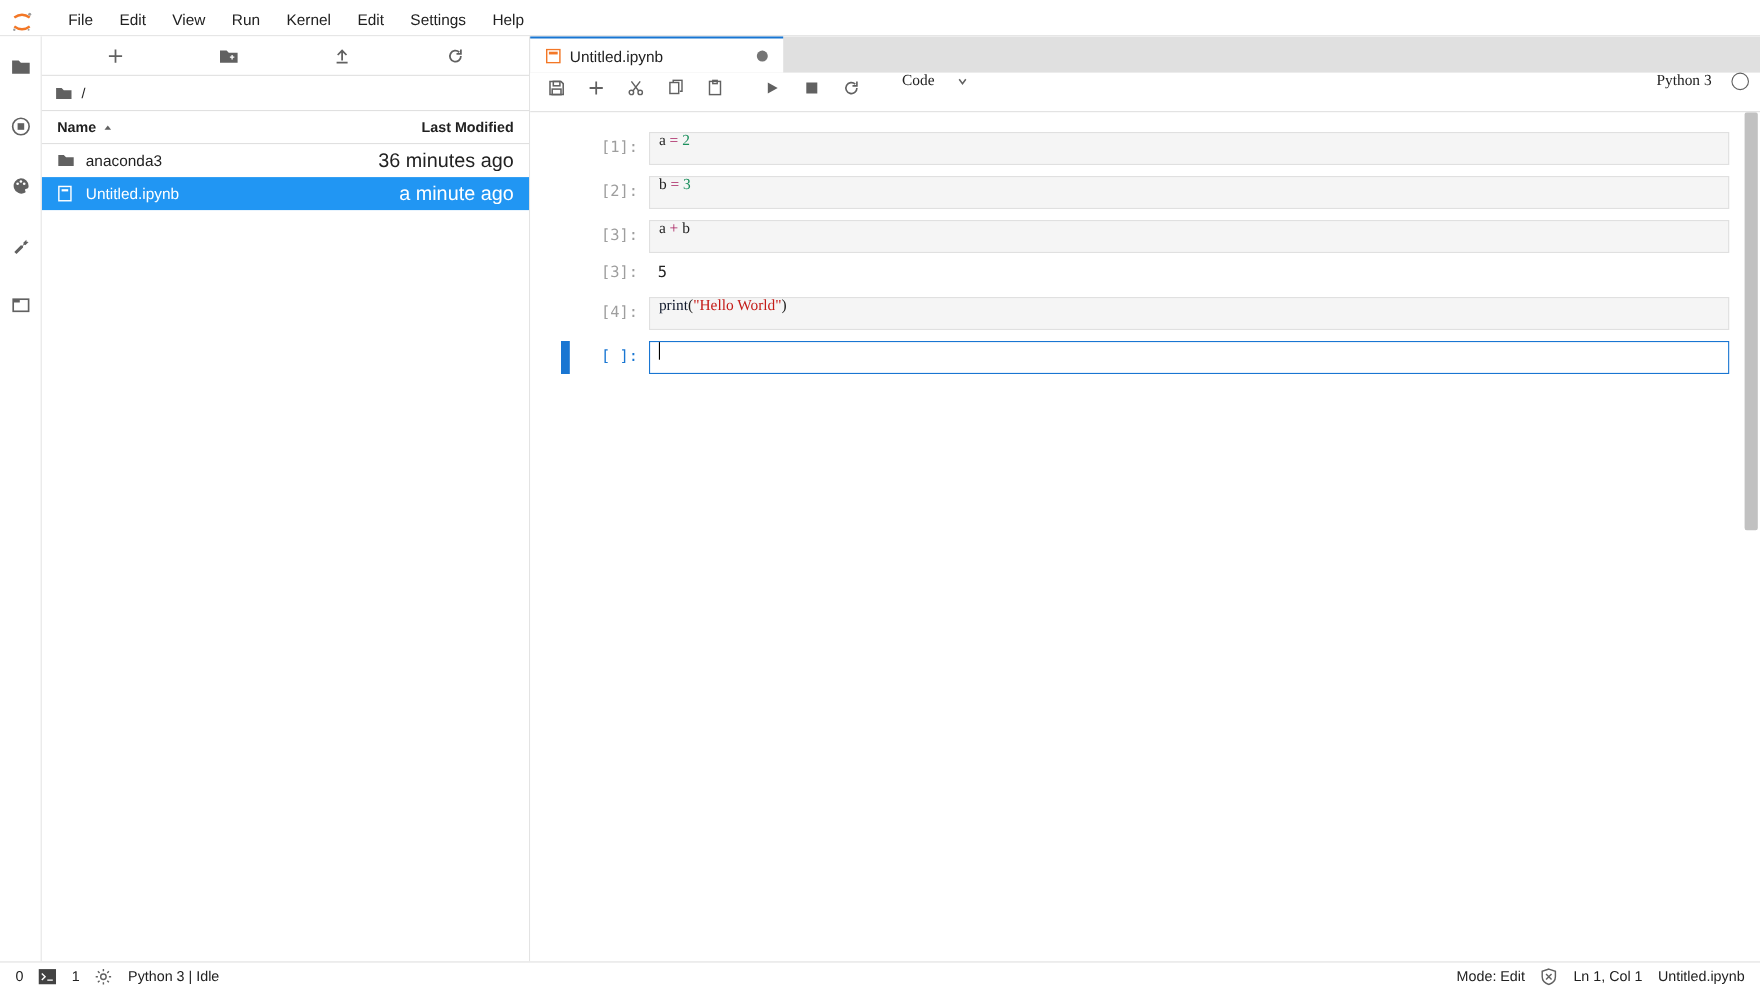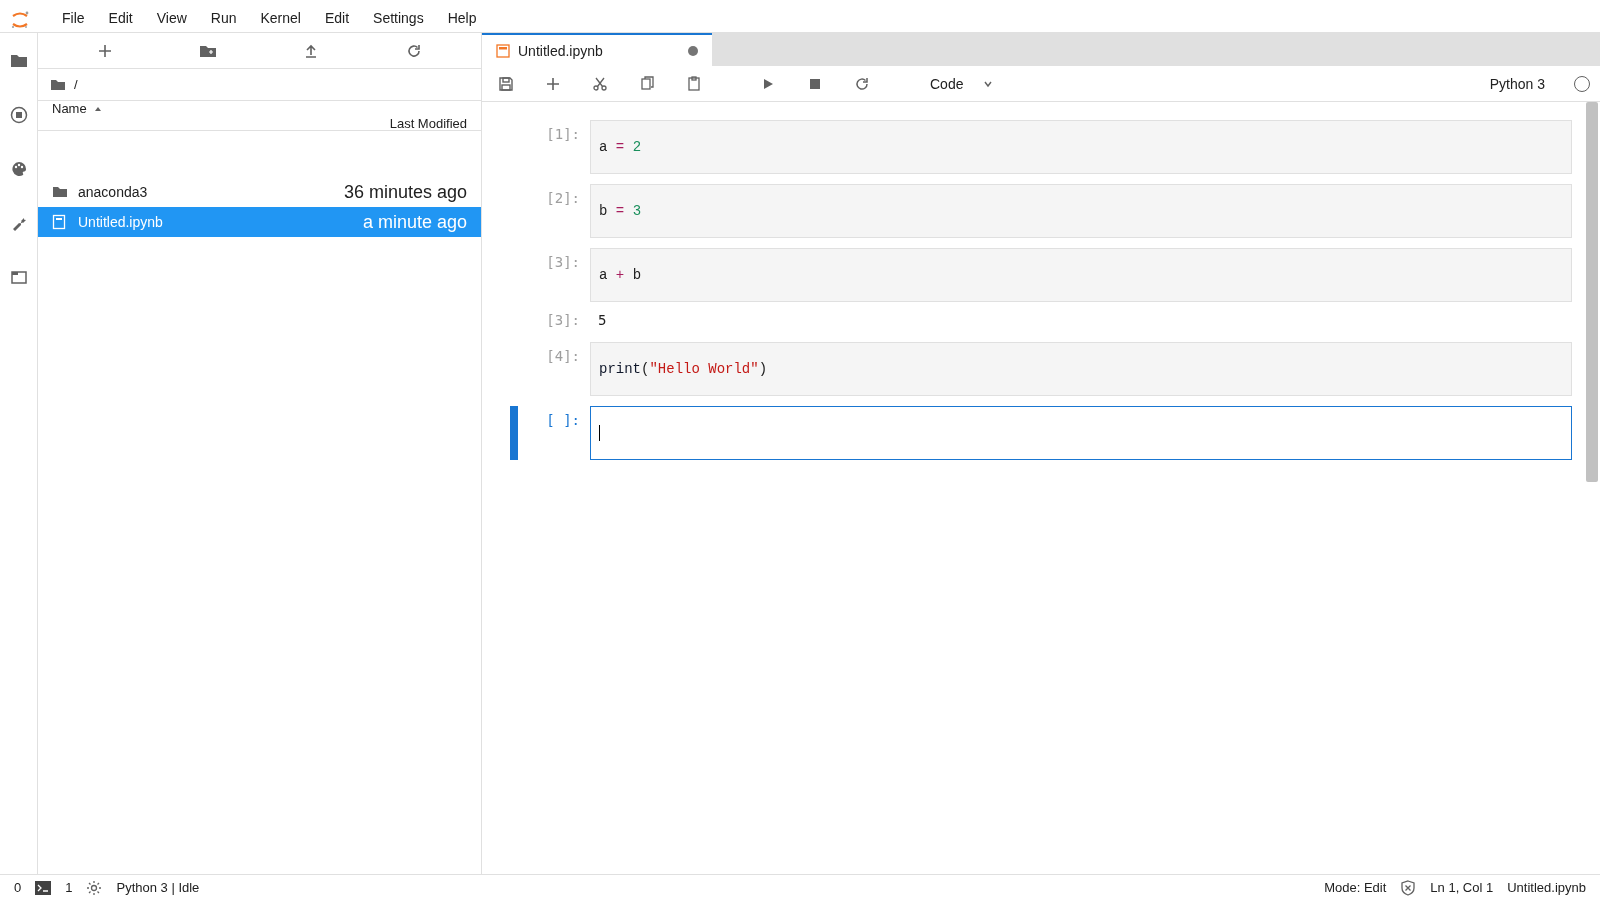--- a/index.html
+++ b/index.html
@@ -7,47 +7,47 @@
 .menubar { display: flex; align-items: flex-end; height: 33px; border-bottom: 1px solid #e0e0e0; padding: 0 8px; background: #fff; }
 .logo { width: 24px; height: 24px; margin-right: 18px; display: flex; align-items: center; justify-content: center; }
 .menu-item { padding: 6px 12px; cursor: pointer; font-size: 14px; }
 .main-area { flex: 1; display: flex; overflow: hidden; }
 .activity-bar { width: 38px; background: #fff; border-right: 1px solid #e0e0e0; display: flex; flex-direction: column; align-items: center; padding-top: 18px; gap: 34px; }
 .activity-icon { width: 20px; height: 20px; color: #616161; cursor: pointer; display: flex; align-items: center; justify-content: center; }
 .sidebar { width: 444px; background: #fff; border-right: 1px solid #e0e0e0; display: flex; flex-direction: column; }
 .sidebar-toolbar { height: 36px; display: flex; align-items: center; justify-content: space-around; border-bottom: 1px solid #e0e0e0; padding: 0 16px; }
 .sidebar-tb-icon { color: #616161; cursor: pointer; flex: 1; display: flex; align-items: center; justify-content: center; }
 .breadcrumb { height: 32px; display: flex; align-items: center; padding: 0 12px; border-bottom: 1px solid #e0e0e0; gap: 8px; }
-.file-header { height: 30px; display: flex; padding: 0 14px; border-bottom: 1px solid #e0e0e0; font-weight: 400; font-size: 13px; flex-direction: column; }
+.file-header { height: 30px; display: flex; align-items: center; padding: 0 14px; border-bottom: 1px solid #e0e0e0; font-weight: 700; font-size: 13px; }
 .file-header .col-name { flex: 1; display: flex; align-items: center; gap: 6px; }
 .file-header .col-mod { text-align: right; }
-.file-list { flex: 1; overflow-y: auto; margin-top: 46px; }
+.file-list { flex: 1; overflow-y: auto; }
 .file-row { height: 30px; display: flex; align-items: center; padding: 0 14px; cursor: pointer; gap: 10px; }
 .file-row.selected { background: #2196f3; color: #fff; }
 .file-row .file-icon { width: 16px; display: flex; align-items: center; }
 .file-row .file-name { flex: 1; font-size: 14px; }
 .file-row .file-mod { font-size: 18px; }
 .content { flex: 1; display: flex; flex-direction: column; background: #fff; }
 .tabbar { height: 33px; background: #e0e0e0; display: flex; align-items: stretch; }
 .tab { background: #fff; border-top: 2px solid #1976d2; display: flex; align-items: center; padding: 0 14px; gap: 8px; font-size: 14px; min-width: 230px; position: relative; }
 .tab-dirty { width: 10px; height: 10px; border-radius: 50%; background: #757575; margin-left: auto; }
-.nb-toolbar { height: 36px; border-bottom: 1px solid #e0e0e0; display: flex; align-items: center; padding: 0 10px; gap: 19px; }
+.nb-toolbar { height: 36px; border-bottom: 1px solid #e0e0e0; display: flex; align-items: flex-start; padding: 0 10px; gap: 8px; font-family: Liberation Serif, serif; }
 .nb-tb-icon { width: 28px; height: 28px; display: flex; align-items: center; justify-content: center; color: #616161; cursor: pointer; }
 .nb-tb-sep { width: 8px; }
 .cell-type { display: flex; align-items: center; gap: 20px; padding: 0 8px; cursor: pointer; font-size: 14px; }
 .nb-toolbar .spacer { flex: 1; }
 .kernel-name { font-size: 14px; margin-right: 10px; padding-left: 40px; }
 .kernel-indicator { width: 16px; height: 16px; border: 1.5px solid #616161; border-radius: 50%; }
 .notebook { flex: 1; overflow-y: auto; padding: 18px 28px; position: relative; }
 .cell { display: flex; margin-bottom: 10px; }
 .cell-bar { width: 8px; margin-right: 8px; }
 .cell.active .cell-bar { background: #1976d2; }
 .cell-prompt { width: 64px; text-align: right; padding-right: 10px; font-family: "Menlo", "Consolas", monospace; font-size: 14px; color: #9e9e9e; padding-top: 6px; }
 .cell.active .cell-prompt { color: #1976d2; }
-.cell-input { flex: 1; background: #f5f5f5; border: 1px solid #e0e0e0; padding: 18px 8px; font-family: Liberation Mono, monospace; font-size: 14px; min-height: 30px; }
+.cell-input { flex: 1; background: #f5f5f5; border: 1px solid #e0e0e0; padding: 0 8px; font-family: Liberation Serif, serif; font-size: 14px; min-height: 30px; }
 .cell.active .cell-input { background: #fff; border: 1.5px solid #1976d2; }
 .cell-output-row { display: flex; margin-bottom: 10px; margin-top: -4px; }
 .cell-output-row .cell-bar { width: 8px; margin-right: 8px; }
 .cell-output-row .cell-prompt { width: 64px; text-align: right; padding-right: 10px; font-family: monospace; font-size: 14px; color: #9e9e9e; padding-top: 4px; }
 .cell-output { flex: 1; padding: 4px 8px; font-family: "Menlo", "Consolas", monospace; font-size: 14px; white-space: pre; }
 .cursor { display: inline-block; width: 1px; height: 16px; background: #000; vertical-align: middle; }
 .statusbar { height: 26px; border-top: 1px solid #e0e0e0; display: flex; align-items: center; padding: 0 14px; font-size: 13px; gap: 14px; background: #fff; }
 .statusbar .spacer { flex: 1; }
 .sb-item { display: flex; align-items: center; gap: 4px; }
 .scrollbar-v { position: absolute; right: 1px; top: 0; width: 14px; height: 100%; }

